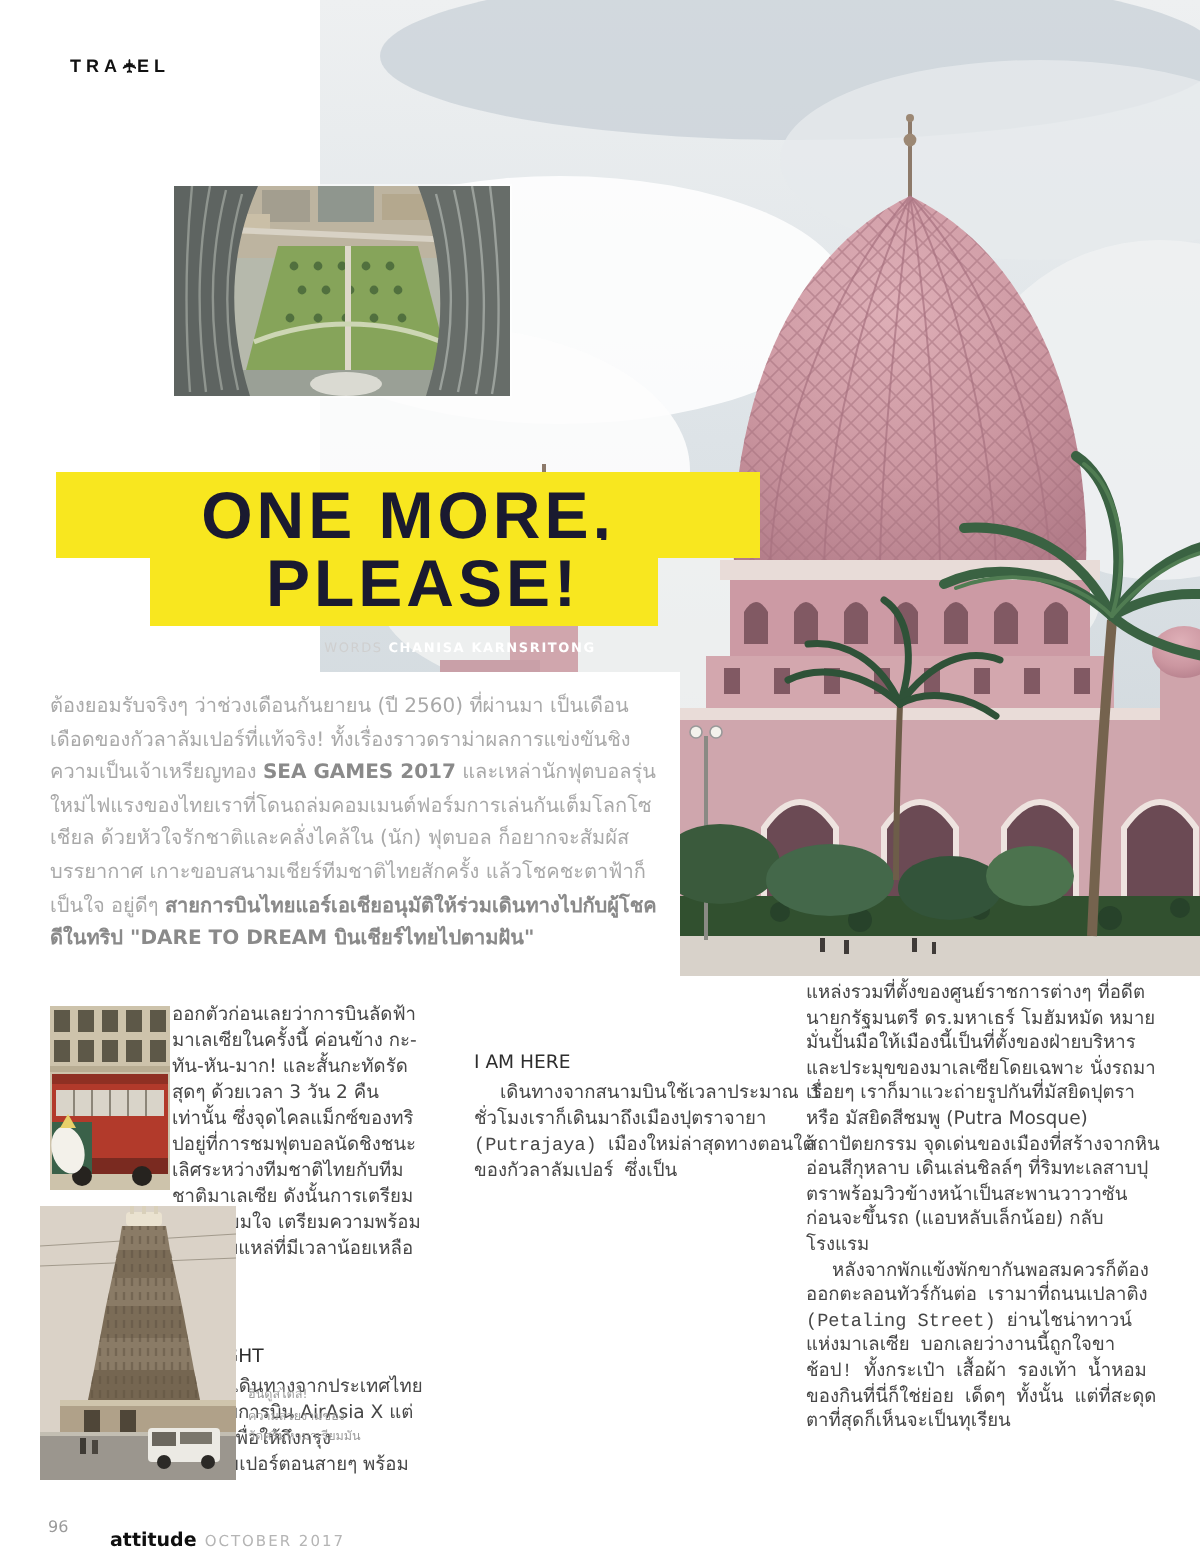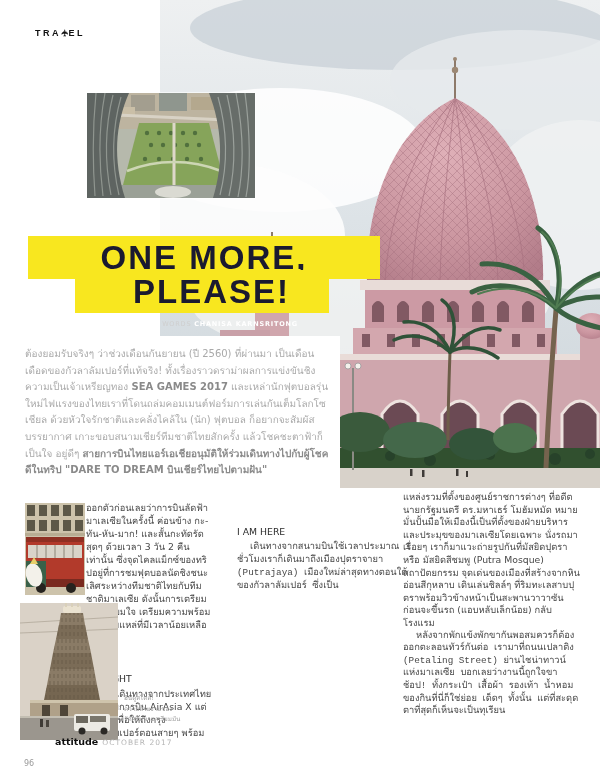--- a/index.html
+++ b/index.html
@@ -43,21 +43,21 @@
   .bodycol .sect{font-weight:normal;color:#2d2d2d;margin:28px 0 2px 0;font-size:9.3px;}
   .col1{left:86px;top:501px;width:128px;}
   .col2{left:237px;top:497px;width:176px;}
   .col3{left:403px;top:491px;width:177px;line-height:12.6px;}
 
   .caption{left:124px;top:693px;width:68px;font-size:6.3px;line-height:10.5px;color:#9a9a9a;
            white-space:pre-line;}
 
   
   .pageno{left:24px;top:759px;font-size:8px;font-weight:normal;color:#9a9a9a;}
-  .footmag{left:55px;top:730px;}
+  .footmag{left:55px;top:758px;}
   .footmag .mag{font-size:9.5px;font-weight:bold;color:#0f0f0f;}
   .footmag .issue{font-size:7.5px;color:#b5b5b5;letter-spacing:1px;margin-left:4px;}
 </style>
 </head>
 <body>
 
 <div class="page">
 
   <svg class="abs mosque" width="440" height="488" viewBox="0 0 440 488" preserveAspectRatio="none">
     <defs>

